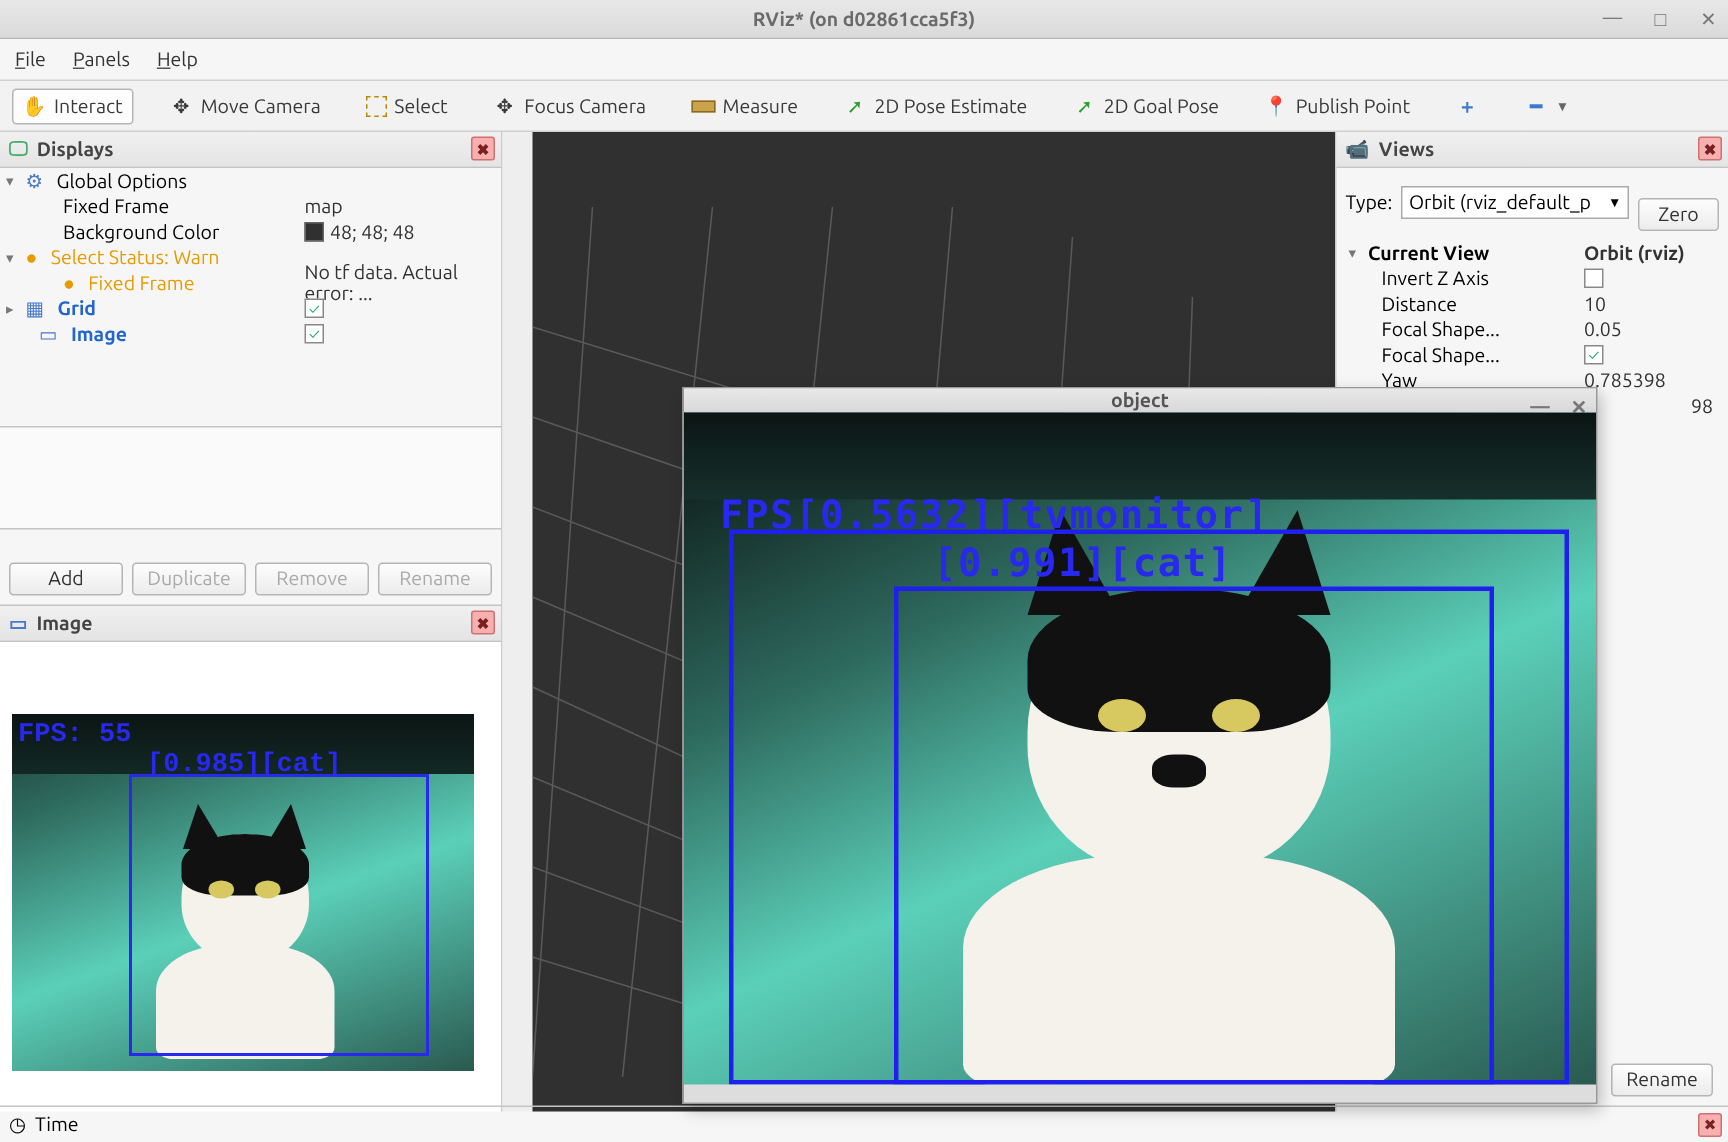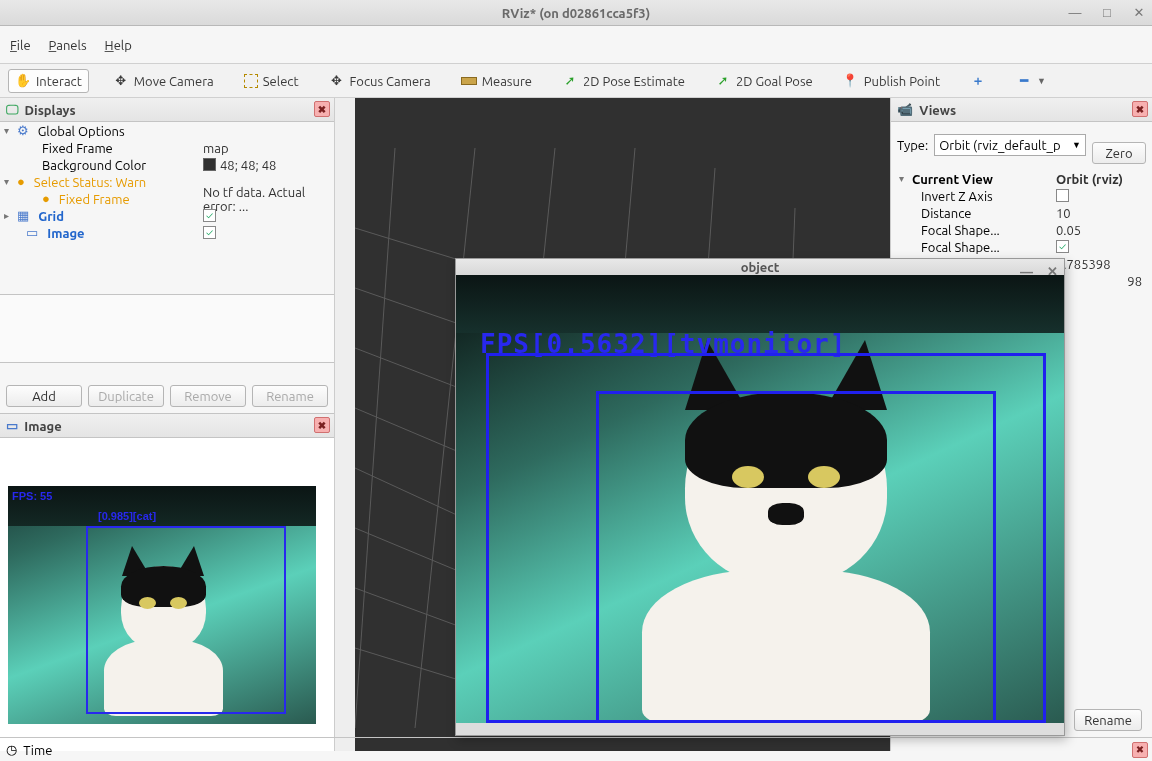--- a/index.html
+++ b/index.html
@@ -1,21 +1,21 @@
 <!DOCTYPE html>
 <html><head>
 <meta charset="utf-8">
 <style>
 * { box-sizing: border-box; font-family: "Ubuntu", "Segoe UI", sans-serif; font-size: 13px; }
 body { margin: 0; width: 1152px; height: 761px; background: #f6f6f6; overflow: hidden; position: relative; }
 .titlebar { height: 26px; background: linear-gradient(#e8e8e8,#dadada); display: flex; align-items: center; justify-content: center; position: relative; border-bottom: 1px solid #b8b8b8; }
 .titlebar .title { color: #6a6a6a; font-weight: 600; }
 .win-btns { position: absolute; right: 4px; top: 3px; display: flex; gap: 14px; color: #777; }
 .win-btns span { width: 18px; height: 18px; display: flex; align-items: center; justify-content: center; cursor: pointer; }
-.menubar { height: 38px; display: flex; align-items: center; gap: 18px; padding: 0 10px; color: #333; border-bottom: 1px solid #d0d0d0; }
+.menubar { height: 28px; display: flex; align-items: center; gap: 18px; padding: 0 10px; color: #333; border-bottom: 1px solid #d0d0d0; }
 .menubar span { cursor: pointer; }
 .menubar .uline { text-decoration: underline; text-decoration-color: #555; }
 .toolbar { height: 34px; display: flex; align-items: center; gap: 18px; padding: 0 8px; border-bottom: 1px solid #d0d0d0; background: #f2f2f2; }
 .tbtn { display: flex; align-items: center; gap: 5px; color: #3a3a3a; padding: 3px 6px; cursor: pointer; border-radius: 3px; }
 .tbtn.active { border: 1px solid #b5b5b5; background: #fdfdfd; }
 .tico { width: 16px; height: 16px; display: inline-flex; align-items: center; justify-content: center; }
 .content { position: relative; height: calc(100% - 26px - 24px - 34px - 24px); display: flex; }
 .left { width: 335px; display: flex; flex-direction: column; border-right: 1px solid #ccc; }
 .panel-hdr { height: 24px; background: linear-gradient(#f0f0f0,#e4e4e4); border-bottom: 1px solid #c4c4c4; display: flex; align-items: center; padding: 0 6px; gap: 6px; font-weight: 600; color: #444; position: relative; }
 .panel-hdr .x { position: absolute; right: 4px; top: 3px; width: 16px; height: 16px; background: #f7b0b0; border: 1px solid #d07070; border-radius: 2px; display: flex; align-items: center; justify-content: center; font-size: 10px; color: #7a2020; cursor: pointer; }
@@ -33,21 +33,21 @@
 .swatch { width: 13px; height: 13px; background: rgb(48,48,48); border: 1px solid #666; }
 .spacer-panel { height: 68px; border-top: 1px solid #c4c4c4; background: #fafafa; }
 .btnrow { display: flex; gap: 6px; padding: 6px; border-top: 1px solid #c4c4c4; }
 .btn { flex: 1; height: 22px; border: 1px solid #b5b5b5; border-radius: 3px; background: linear-gradient(#fdfdfd,#ececec); color: #333; display: flex; align-items: center; justify-content: center; cursor: pointer; margin-top: 16px; }
 .btn.dis { color: #aaa; }
 .img-panel { flex: 1; display: flex; flex-direction: column; border-top: 1px solid #c4c4c4; }
 .img-area { flex: 1; background: #fff; padding: 6px; position: relative; }
 .thumb { position: absolute; left: 8px; top: 48px; width: 308px; height: 238px; background: linear-gradient(160deg,#1a3a36 0%,#2e6a5e 20%,#5bd0b9 55%,#2a5a50 100%); overflow: hidden; }
 .thumb .dark-top { position:absolute; left:0; top:0; right:0; height:40px; background:linear-gradient(#0b1514,#132824); }
 .thumb .box { position: absolute; border: 2px solid #2828ee; }
-.thumb .lbl { position: absolute; color: #2828ee; font-family: Liberation Sans, sans-serif; font-weight: 700; font-size: 11px; }
+.thumb .lbl { position: absolute; color: #2828ee; font-family: Liberation Mono, monospace; font-weight: 700; font-size: 18px; }
 .center { flex: 1; position: relative; background: #eee; }
 .viewport { position: absolute; left: 20px; top: 0; right: 0; bottom: 0; background: #303030; overflow: hidden; }
 .gridsvg { position: absolute; left: 0; top: 50px; width: 520px; height: 580px; }
 .right { width: 262px; border-left: 1px solid #ccc; display: flex; flex-direction: column; }
 .type-row { display: flex; align-items: center; gap: 6px; padding: 4px 6px; }
 .select { flex: 1; height: 22px; border: 1px solid #aaa; background: #fff; display: flex; align-items: center; padding: 0 4px; justify-content: space-between; cursor: pointer; }
 .views-tree .row { height: 17px; }
 .views-tree .cell-l { width: 118px; }
 .bottom-bar { height: 24px; border-top: 1px solid #c4c4c4; display: flex; align-items: center; padding: 0 6px; gap: 6px; position: absolute; bottom: 0; left: 0; right: 0; }
 .bottom-bar .x { position: absolute; right: 4px; width: 16px; height: 16px; background: #f7b0b0; border: 1px solid #d07070; border-radius: 2px; display: flex; align-items: center; justify-content: center; font-size: 10px; color: #7a2020; cursor: pointer; }
@@ -316,16 +316,17 @@
       <div class="body" style="left:10%;top:58%;width:80%;height:42%;"></div>
       <div class="head" style="left:22%;top:10%;width:56%;height:52%;"></div>
       <div class="ear" style="left:22%;top:-4%;border-width:0 40px 70px 22px;border-color:transparent transparent #111 transparent;"></div>
       <div class="ear" style="right:22%;top:-4%;border-width:0 22px 70px 40px;border-color:transparent transparent #111 transparent;"></div>
       <div class="patch" style="left:22%;top:10%;width:56%;height:26%;border-radius:50% 50% 30% 30%;"></div>
       <div class="patch" style="left:45%;top:40%;width:10%;height:6%;border-radius:40%;"></div>
       <div class="eye" style="left:35%;top:30%;width:9%;height:6%;"></div>
       <div class="eye" style="right:35%;top:30%;width:9%;height:6%;"></div>
     </div>
     <span class="olbl" style="left:6px;top:54px;">FPS[0.5632][tvmonitor]</span>
+    <span class="olbl" style="left:148px;top:86px;">[0.991][cat]</span>
     <div class="bbox" style="left:30px;top:78px;width:560px;height:370px;"></div>
     <div class="bbox" style="left:140px;top:116px;width:400px;height:332px;"></div>
   </div>
 </div>
 
 </body></html>

